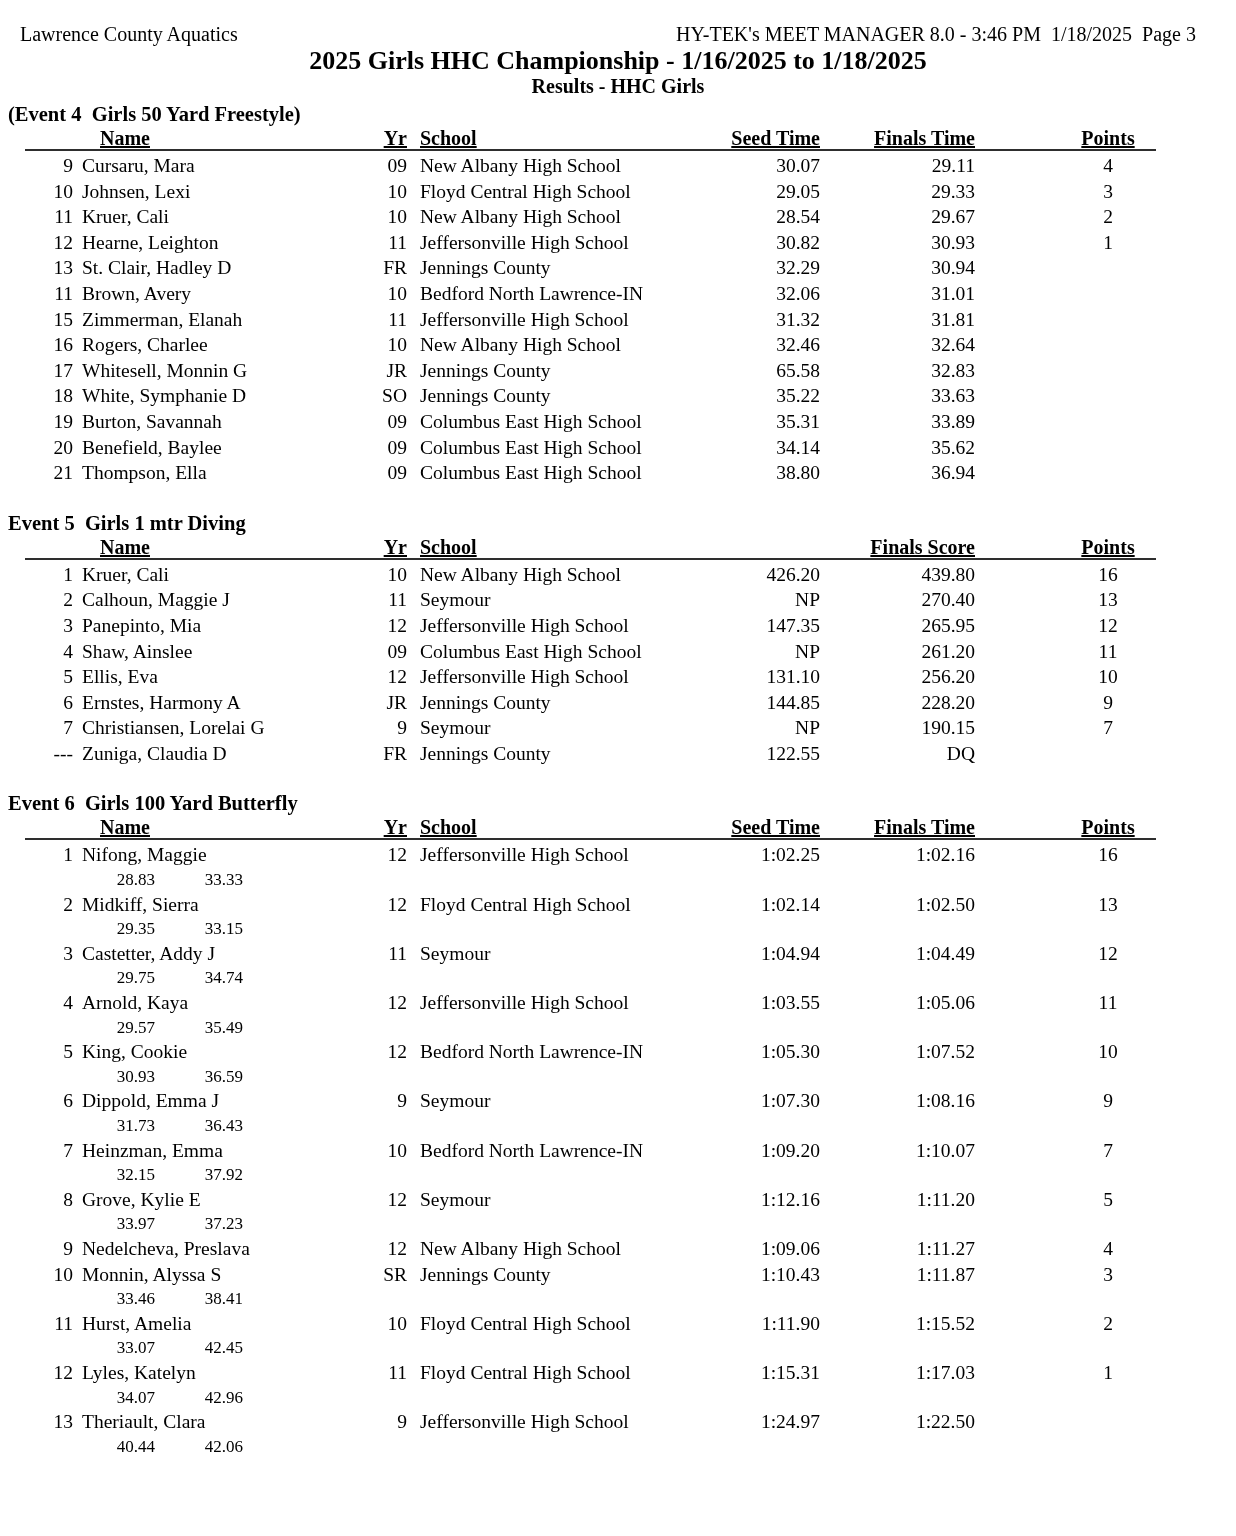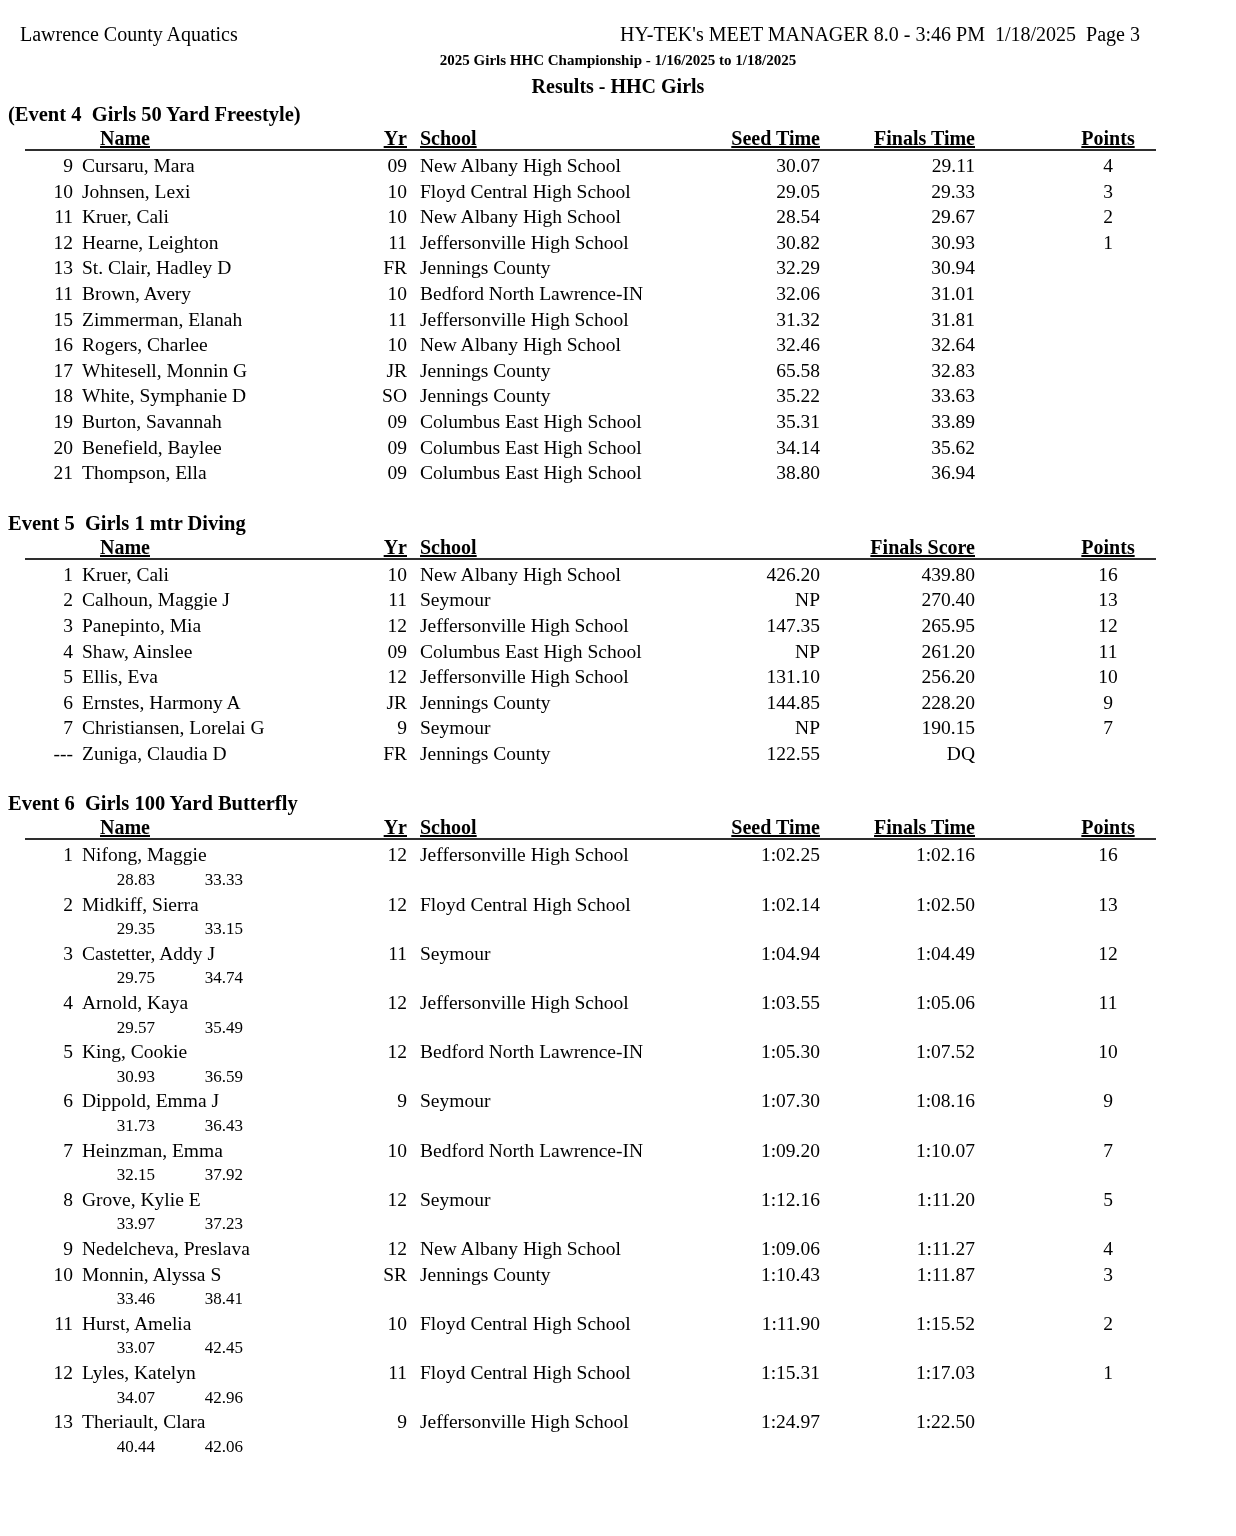--- a/index.html
+++ b/index.html
@@ -6,26 +6,26 @@
   body {
     width:1236px; height:1536px;
     background:#ffffff; color:#000000;
     font-family:"Liberation Serif", serif;
     overflow:hidden;
   }
   .page { padding-top:21px; }
 
   .toprow {
     display:flex; justify-content:space-between;
-    padding-left:20px; padding-right:96px;
+    padding-left:20px; padding-right:40px;
     font-size:20px; line-height:26px; white-space:pre;
   }
   .doc-title {
     text-align:center; font-weight:bold;
-    font-size:15px; line-height:27px; white-space:pre;
+    font-size:26px; line-height:27px; white-space:pre;
   }
   .doc-subtitle {
     text-align:center; font-weight:bold;
     font-size:20px; line-height:25px; white-space:pre;
   }
 
   .section { margin-top:25px; }
   .section.first { margin-top:3px; }
 
   .event-title {

